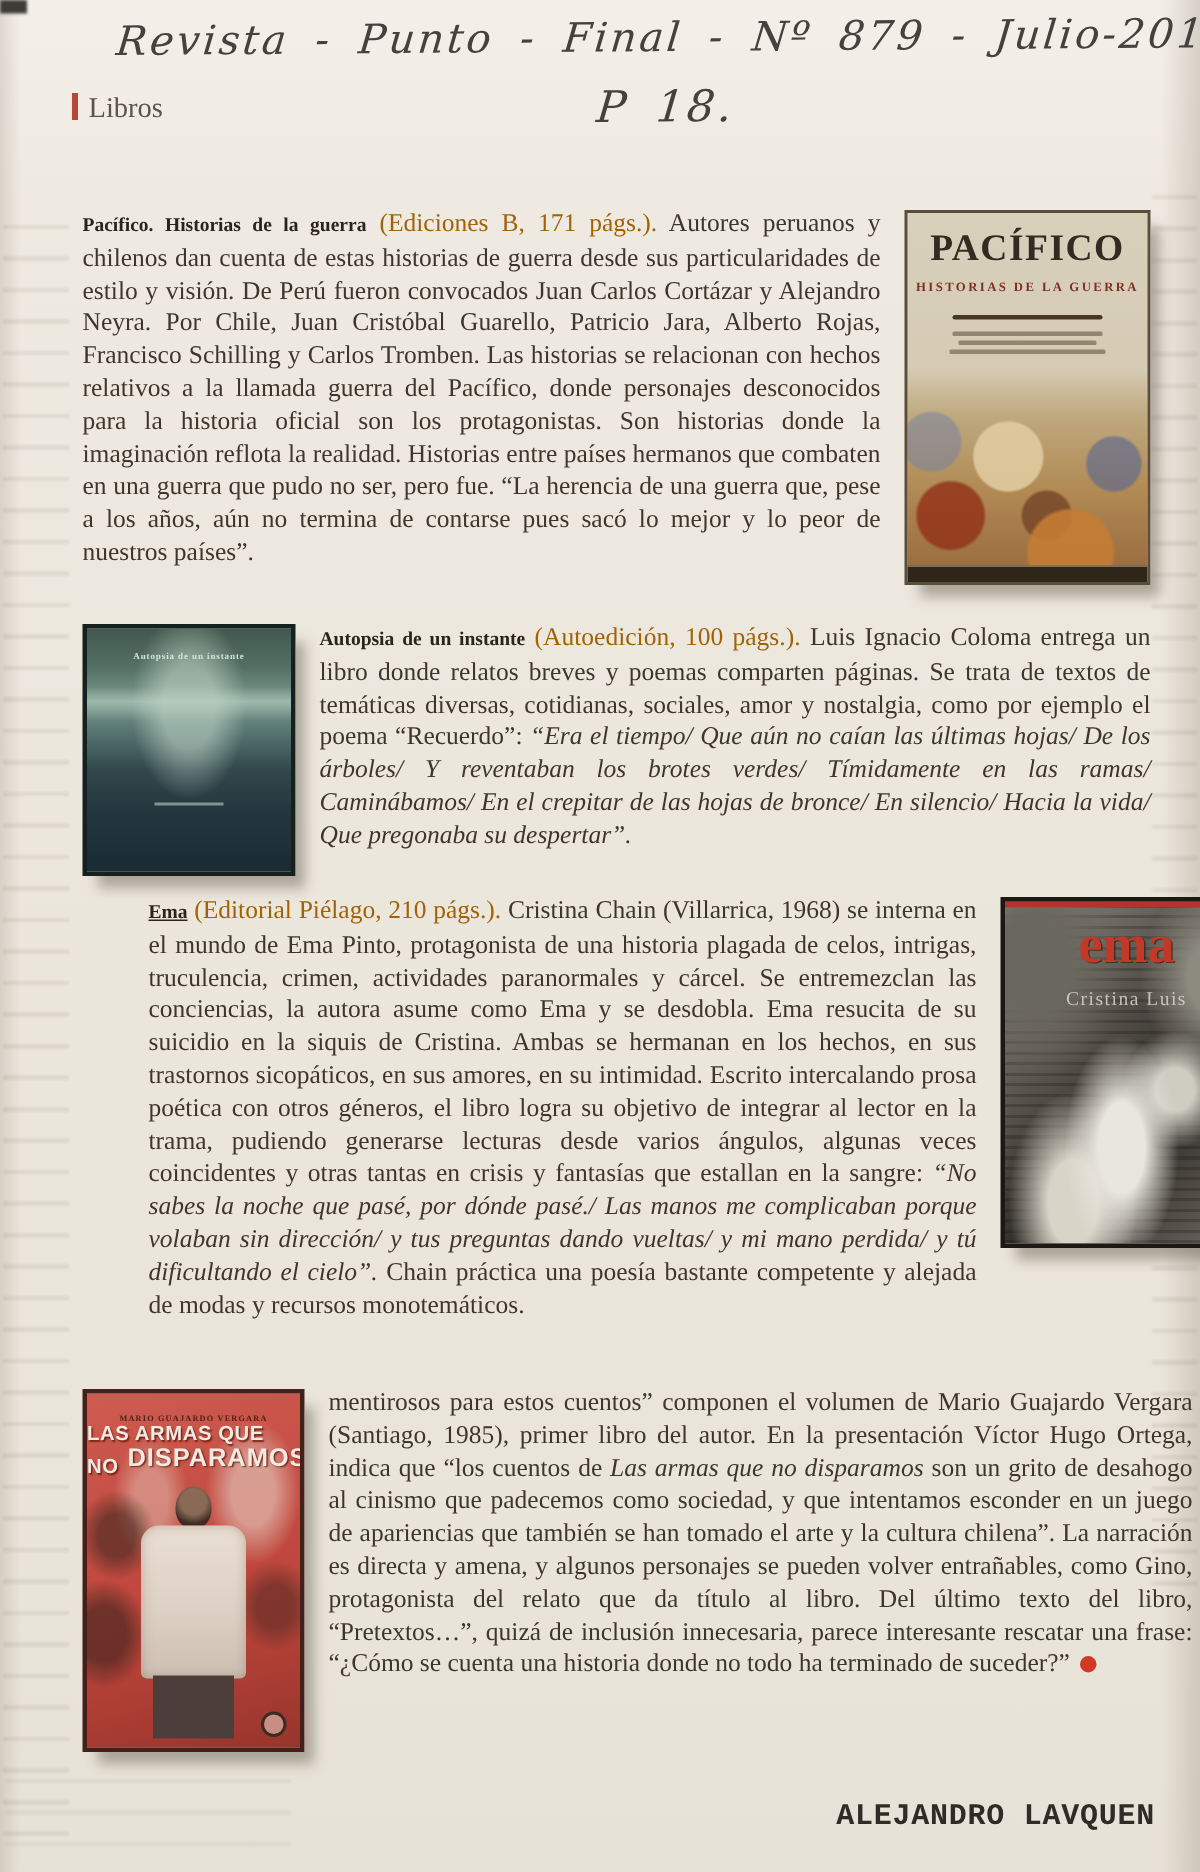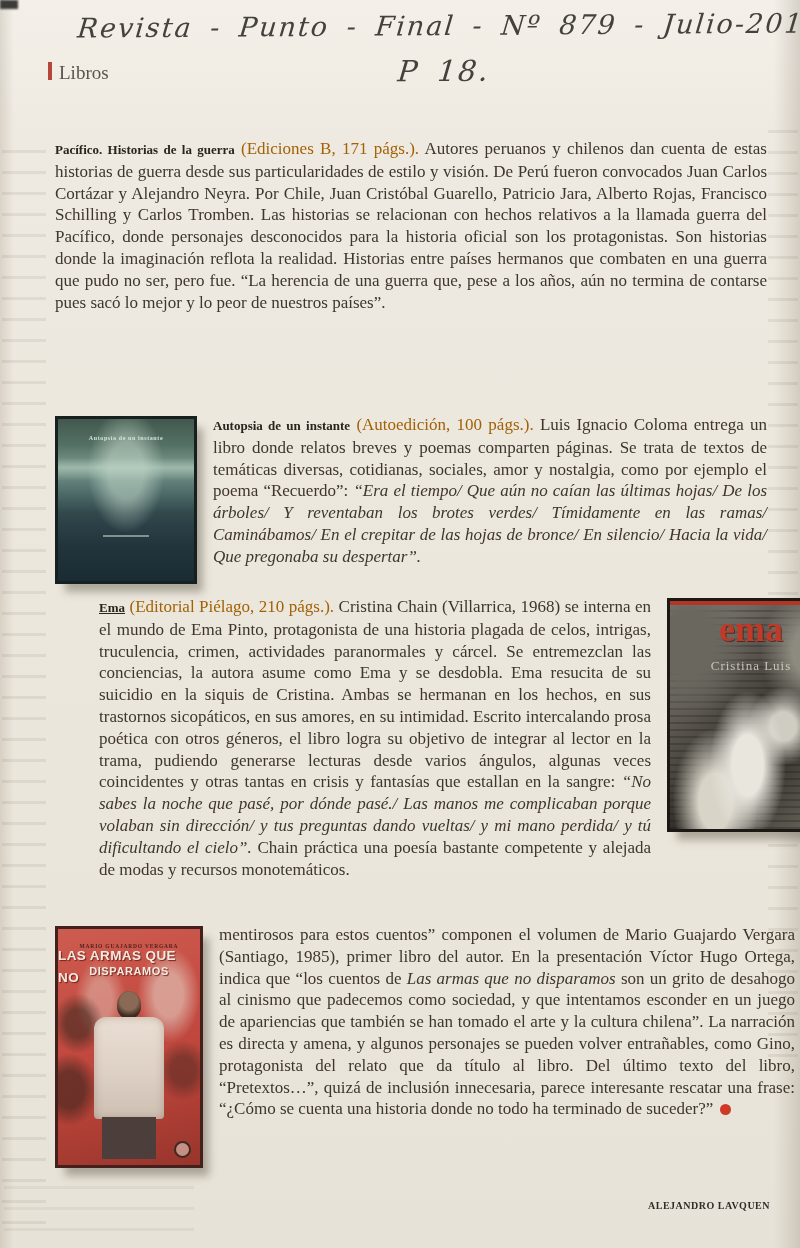--- a/index.html
+++ b/index.html
@@ -30,21 +30,21 @@
   .review{position:absolute;font-size:17px;line-height:21.8px;text-align:justify;}
   .review .title{font-weight:bold;font-size:13px;color:#2b241d;}
   .review .title.u{text-decoration:underline;}
   .review .meta{color:#a16207;font-family:Liberation Serif, serif;}
   .review .q{font-style:italic;}
   #r1{left:55px;top:138px;width:712px;}
   #r2{left:55px;top:414px;width:712px;}
   #r3{left:55px;top:596px;width:736px;margin-left:44px;}
   #r4{left:55px;top:924px;width:740px;}
   #byline{position:absolute;left:55px;top:1200px;width:715px;text-align:right;
-    font-family:Liberation Serif, serif;font-weight:bold;font-size:10px;
+    font-family:Liberation Mono, monospace;font-weight:bold;font-size:20px;
     letter-spacing:.5px;color:#2f2b27;}
   .enddot{display:inline-block;width:11px;height:11px;border-radius:50%;
     background:#ce3a26;margin-left:7px;vertical-align:-1px;}
   
   .cover{position:relative;overflow:hidden;box-shadow:8px 10px 8px -2px rgba(95,88,74,.45);}
   .fr{float:right;margin:2px 0 8px 16px;}
   .fl{float:left;margin:2px 16px 6px 0;}
   #cov-pacifico{width:160px;height:246px;border:2px solid #5a4d3c;
     background:
       radial-gradient(circle at 18% 82%, rgba(148,52,26,.85) 0 9%, rgba(148,52,26,0) 10%),
@@ -97,22 +97,22 @@
       radial-gradient(ellipse at 8% 68%, rgba(55,35,28,.6) 0 8%, rgba(55,35,28,0) 16%),
       radial-gradient(ellipse at 88% 60%, rgba(70,40,32,.5) 0 7%, rgba(70,40,32,0) 15%),
       radial-gradient(ellipse at 30% 30%, rgba(235,225,212,.4) 0 8%, rgba(235,225,212,0) 18%),
       linear-gradient(165deg,#cd5c50 0%,#c54c42 38%,#ba4339 65%,#97352c 100%);}
   #cov-armas .ca{position:absolute;top:7px;width:100%;text-align:center;
     font-size:5.5px;letter-spacing:.8px;color:rgba(58,22,16,.85);font-weight:bold;}
   #cov-armas .t1{position:absolute;top:16px;width:100%;text-align:left;font-weight:bold;
     font-family:"Liberation Sans",sans-serif;font-size:13.5px;color:#f3eae2;
     text-shadow:1px 1px 1px rgba(110,30,20,.9);letter-spacing:.4px;}
   #cov-armas .t2{position:absolute;top:32px;width:100%;text-align:center;font-weight:bold;
-    font-family:"Liberation Sans",sans-serif;font-size:11px;color:#f3eae2;
-    text-shadow:1px 1px 1px rgba(110,30,20,.9);letter-spacing:.6px;}
+    font-family:"Liberation Sans",sans-serif;font-size:17px;color:#f3eae2;
+    text-shadow:1px 1px 1px rgba(110,30,20,.9);letter-spacing:.6px;padding-left:16px;}
   #cov-armas .head{position:absolute;top:62px;left:59px;width:24px;height:28px;
     border-radius:50% 50% 45% 45%;background:radial-gradient(circle at 50% 36%,#8a6a56 0 40%,#3c2a22 70%);}
   #cov-armas .shirt{position:absolute;top:88px;left:36px;width:70px;height:102px;
     border-radius:12px 12px 4px 4px;
     background:linear-gradient(180deg,#eadfd4 0%,#ddd0c4 55%,#cdbfb2 100%);
     box-shadow:inset 0 0 8px rgba(120,80,60,.35);}
   #cov-armas .pants{position:absolute;top:188px;left:44px;width:54px;height:42px;
     background:#4c3e3a;}
   #cov-armas .logo{position:absolute;bottom:7px;right:9px;width:13px;height:13px;border-radius:50%;
     border:2px solid #3d2a22;background:rgba(240,230,215,.5);}
@@ -133,20 +133,31 @@
 
 <div id="hand-note" class="hand">Revista - Punto - Final - Nº 879 - Julio-2017</div>
 <div id="hand-page" class="hand">P 18.</div>
 
 <div id="libros">
   <span class="bar"></span>
   <span>Libros</span>
 </div>
 
 <div class="review" id="r1">
+  <div class="cover fr" id="cov-pacifico">
+    <div class="ctitle">PACÍFICO</div>
+    <div class="csub">HISTORIAS DE LA GUERRA</div>
+    <div class="rifle"></div>
+    <div class="tlines">
+        <div></div>
+        <div></div>
+        <div></div>
+      </div>
+    <div class="bstrip"></div>
+  </div>
   <span class="title">Pacífico. Historias de la guerra</span><span class="meta"> (Ediciones B, 171 págs.). </span><span>Autores peruanos y chilenos dan cuenta de estas historias de guerra desde sus particularidades de estilo y visión. De Perú fueron convocados Juan Carlos Cortázar y Alejandro Neyra. Por Chile, Juan Cristóbal Guarello, Patricio Jara, Alberto Rojas, Francisco Schilling y Carlos Tromben. Las historias se relacionan con hechos relativos a la llamada guerra del Pacífico, donde personajes desconocidos para la historia oficial son los protagonistas. Son historias donde la imaginación reflota la realidad. Historias entre países hermanos que combaten en una guerra que pudo no ser, pero fue. “La herencia de una guerra que, pese a los años, aún no termina de contarse pues sacó lo mejor y lo peor de nuestros países”.</span>
 </div>
 
 <div class="review" id="r2">
   <div class="cover fl" id="cov-autopsia">
     <div class="ct">Autopsia de un instante</div>
     <div class="ca">
         <div></div>
       </div>
   </div>

